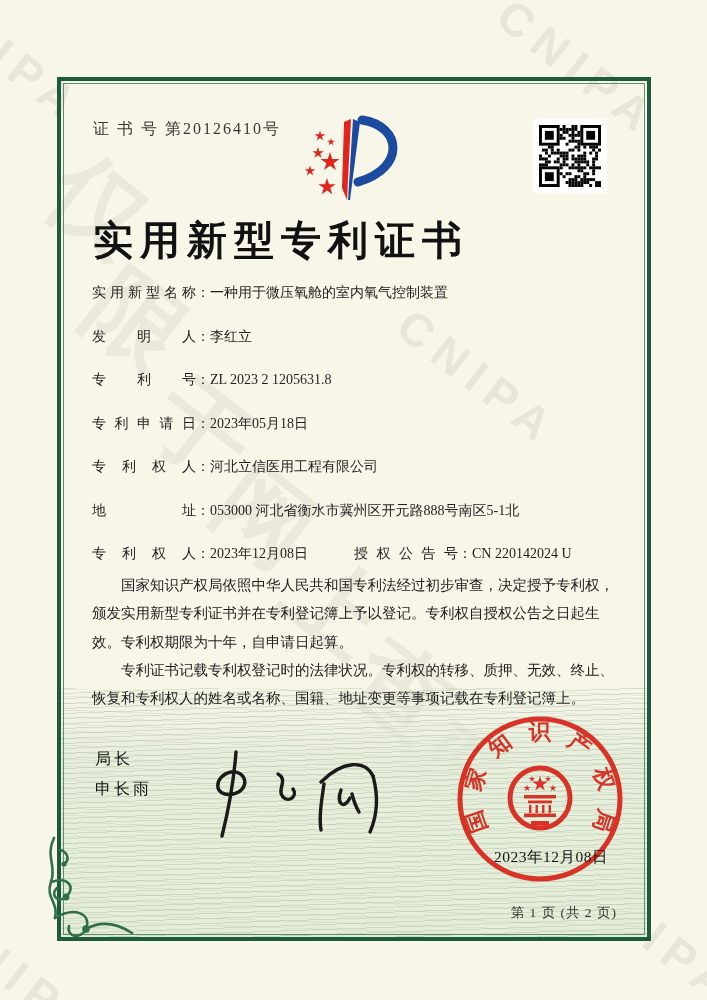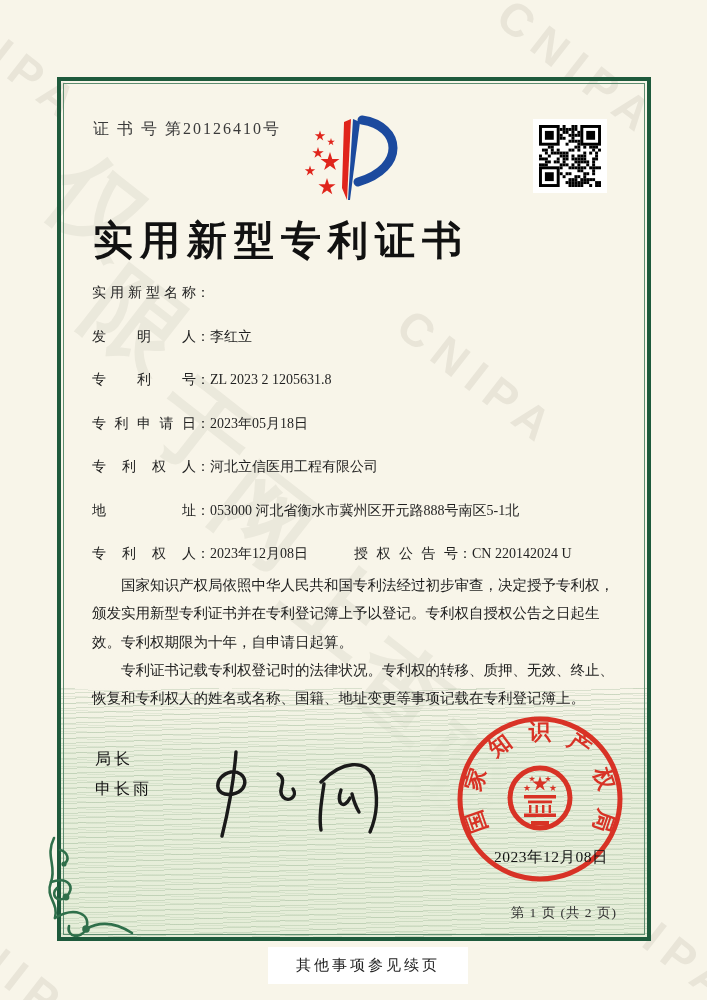--- a/index.html
+++ b/index.html
@@ -302,20 +302,21 @@
       </g>
     </svg>
   </div>
 
   <div class="title">实用新型专利证书</div>
 
   <div class="fields">
     <div class="frow">
       <span class="flabel">实用新型名称</span>
         <span class="fcolon">：</span>
+        <span class="fvalue">一种用于微压氧舱的室内氧气控制装置</span>
     </div>
     <div class="frow">
       <span class="flabel">发明人</span>
         <span class="fcolon">：</span>
         <span class="fvalue">李红立</span>
     </div>
     <div class="frow">
       <span class="flabel">专利号</span>
         <span class="fcolon">：</span>
         <span class="fvalue">ZL 2023 2 1205631.8</span>
@@ -404,15 +405,14 @@
       <path d="M 20 14 C 28 16, 30 24, 24 28"></path>
     </g>
     <g fill="#2f6f4a">
       <circle cx="26" cy="61" r="3.4"></circle>
       <circle cx="46" cy="93" r="3.8"></circle>
       <circle cx="24" cy="28" r="2.6"></circle>
     </g>
   </svg>
 
   <div class="pagefooter">第 1 页 (共 2 页)</div>
-  <div class="contbox">其他事项参见续页</div>
 
 </div>
 
 </body></html>

